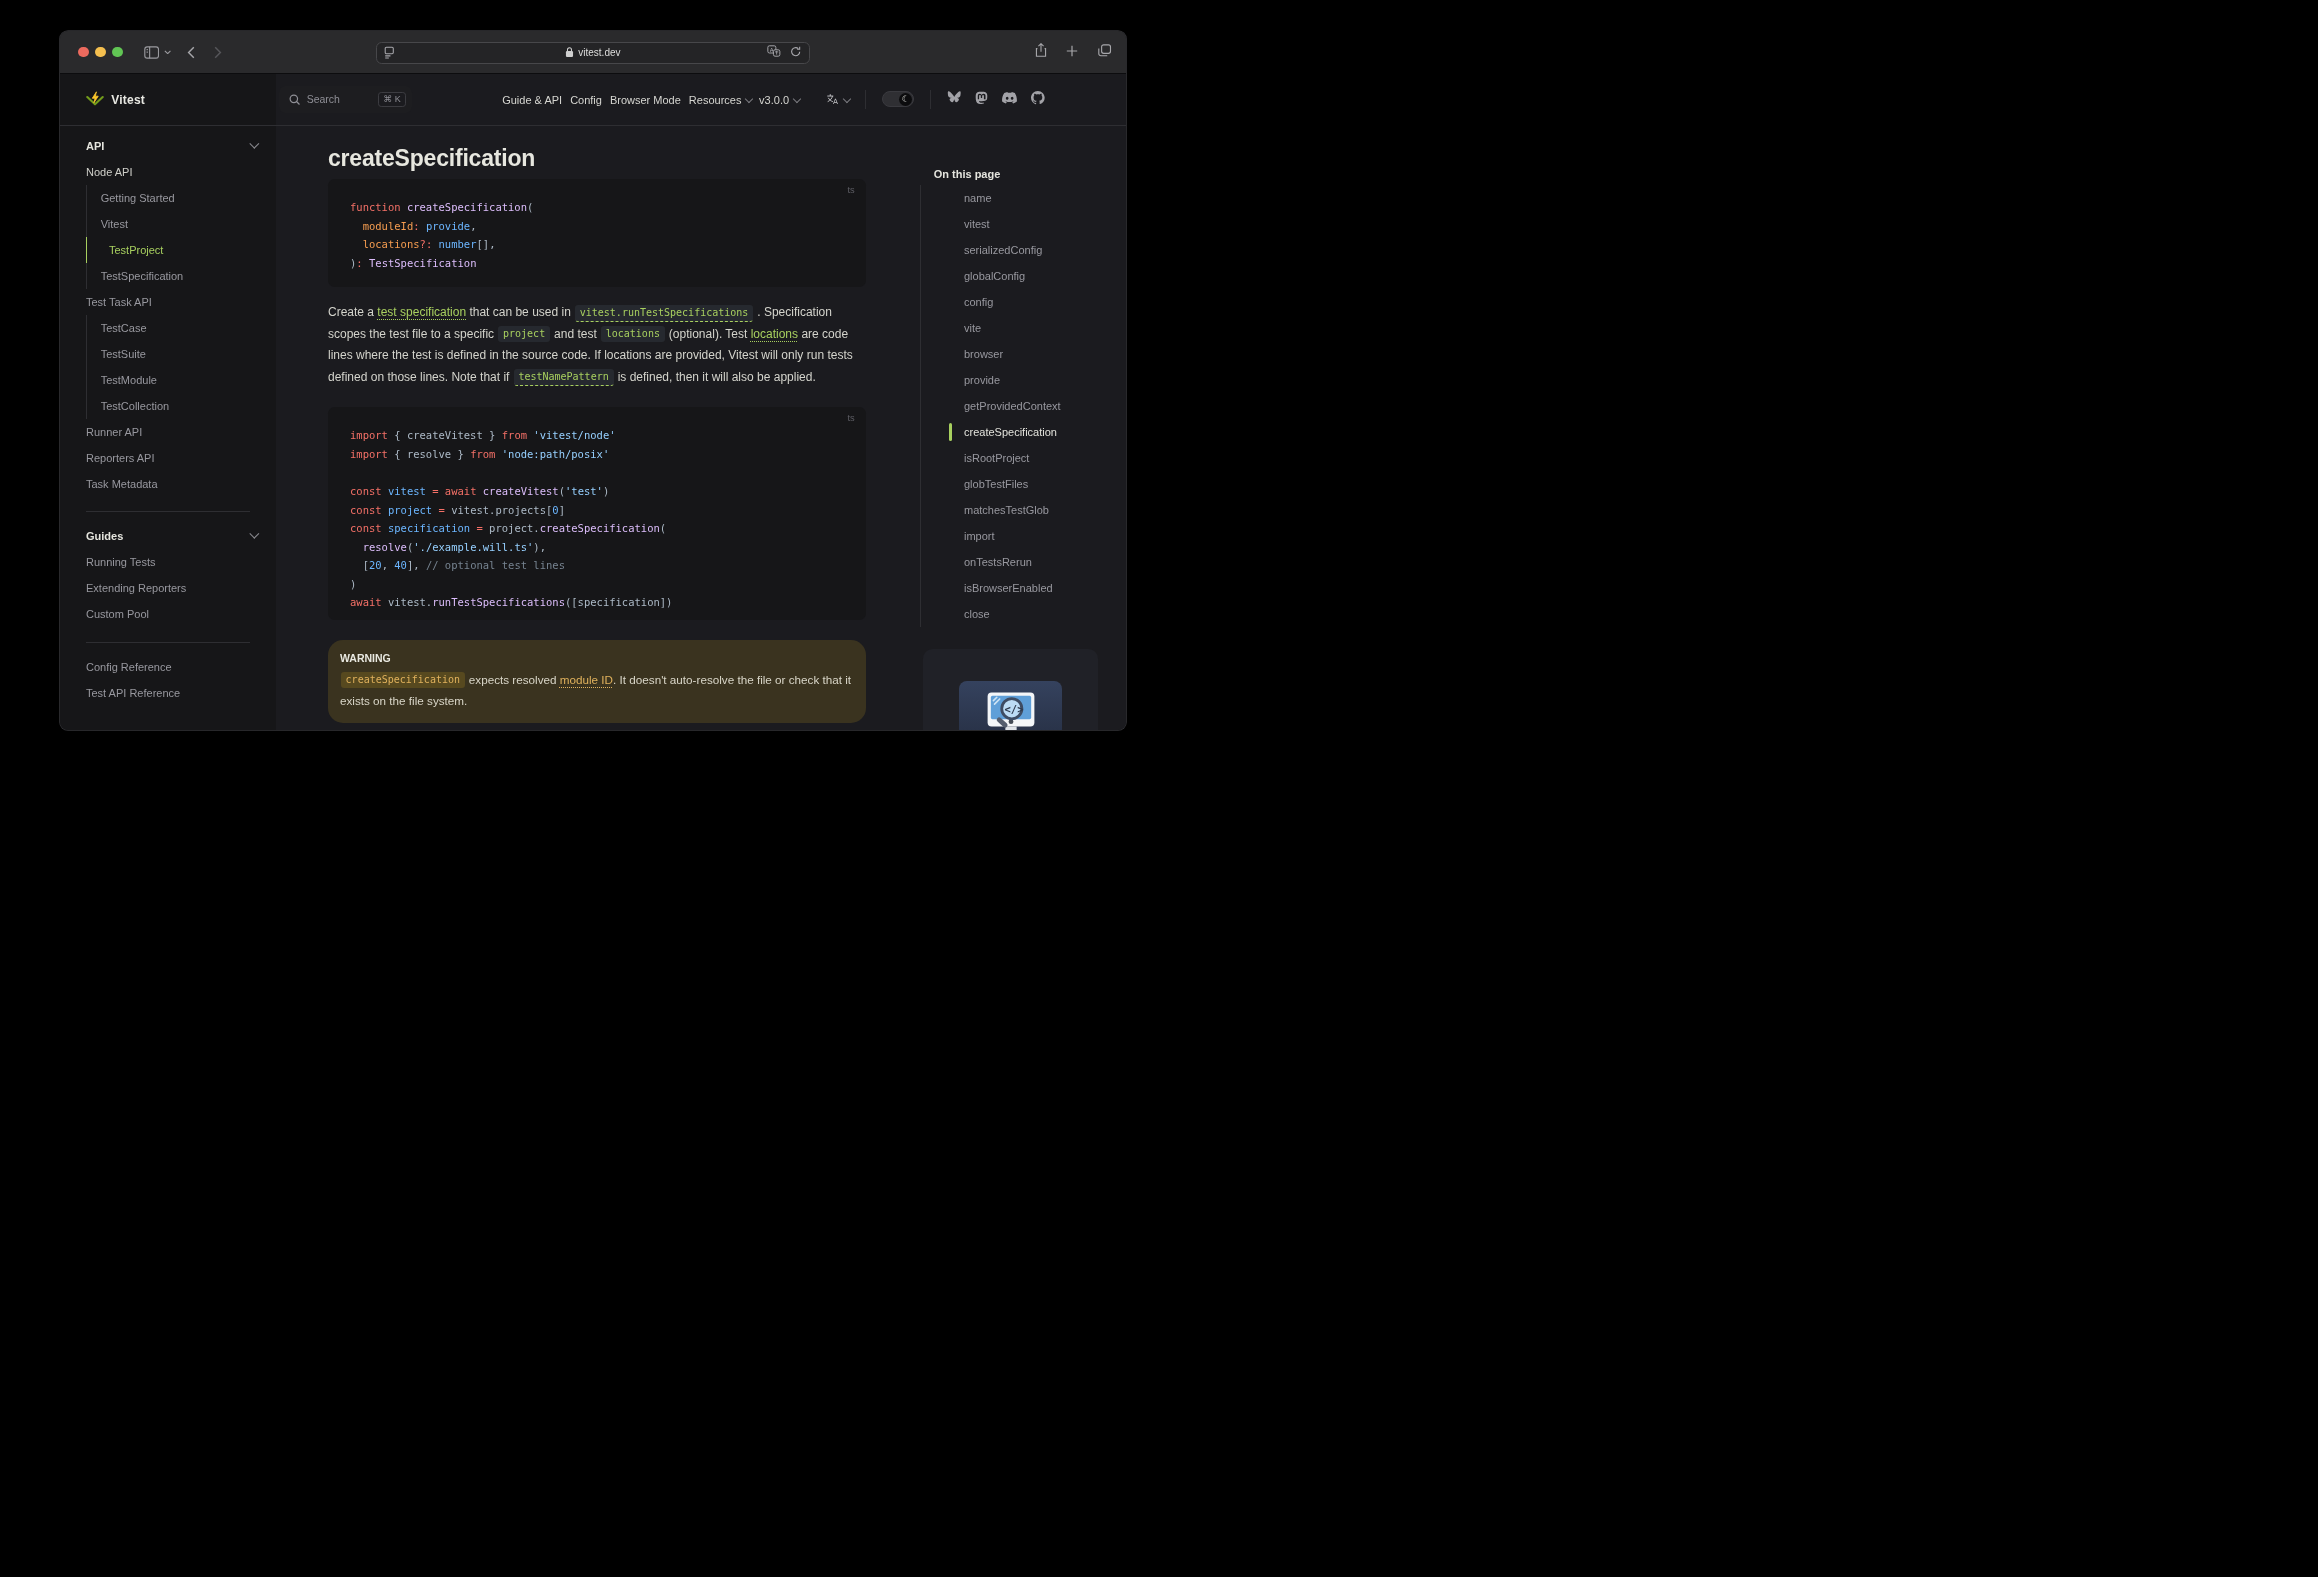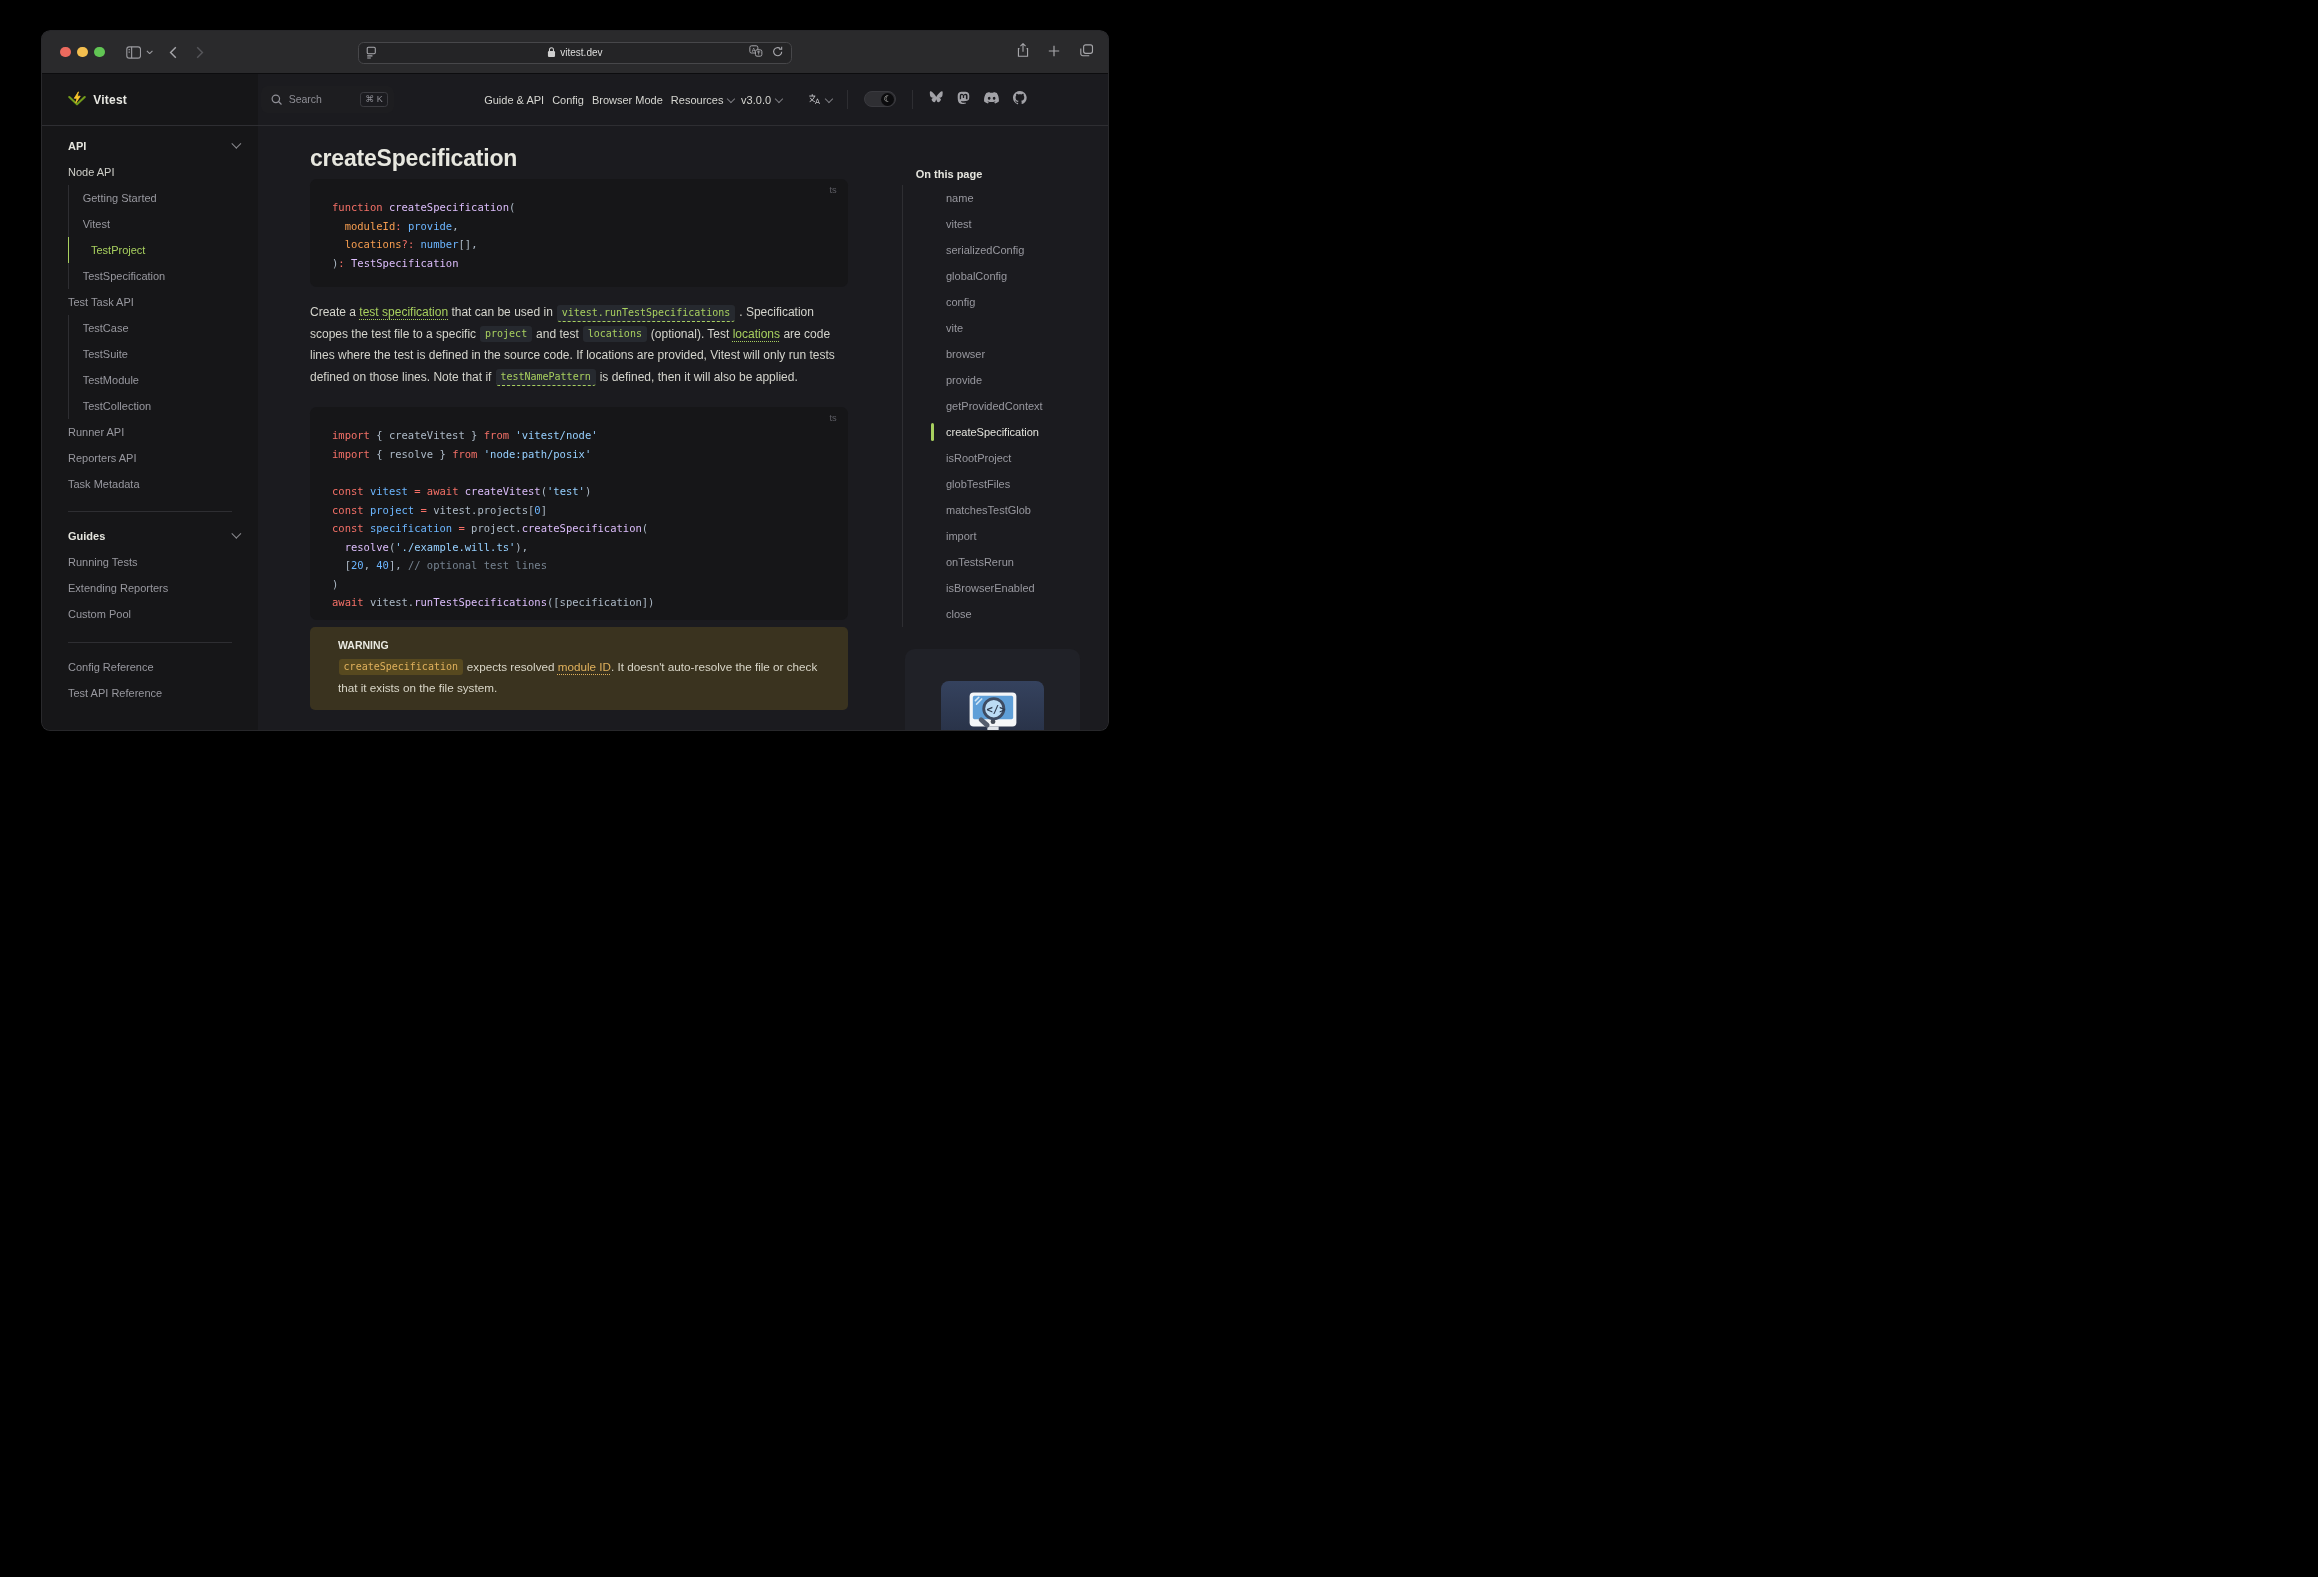--- a/index.html
+++ b/index.html
@@ -7,21 +7,21 @@
     --text-1:#dfdfd6; --text-2:#98989f; --text-3:#6d6d74;
     --brand-green:#a8d05f;
     --code-keyword:#f47067; --code-string:#96d0ff; --code-function:#dcbdfb;
     --code-constant:#6cb6ff; --code-param:#f69d50; --code-comment:#768390; --code-plain:#adbac7;
     --warning-bg:#3a331f; --warning-code:#e0b15c;
   }
   *{margin:0;padding:0;box-sizing:border-box;}
   html,body{width:1159px;height:789px;overflow:hidden;}
   body{background:#000;font-family:"Liberation Sans","DejaVu Sans",sans-serif;-webkit-font-smoothing:antialiased;}
 
-  .window{position:absolute;left:42px;top:31px;width:1066px;height:699px;background:var(--bg);
+  .window{position:absolute;left:60px;top:31px;width:1066px;height:699px;background:var(--bg);
     border-radius:8px;overflow:hidden;box-shadow:0 0 0 0.8px #343438;}
 
   
   .chrome{position:relative;height:43px;background:#2a2a2c;border-bottom:0.8px solid #0c0c0e;display:flex;align-items:center;}
   .traffic{display:flex;gap:6.5px;margin-left:18px;}
   .light{width:10.5px;height:10.5px;border-radius:50%;}
   .chrome-icons{display:flex;align-items:center;margin-left:21px;gap:5.7px;color:#9a9a9f;}
   .chr-btn{display:flex;align-items:center;justify-content:center;}
   .url-bar{position:absolute;left:50%;top:10.5px;transform:translateX(-50%);width:434px;height:22px;
     background:#242426;border:0.8px solid #47474a;border-radius:5.7px;display:flex;align-items:center;}
@@ -69,21 +69,21 @@
   .tk-k{color:var(--code-keyword);} .tk-s{color:var(--code-string);} .tk-fn{color:var(--code-function);}
   .tk-v{color:var(--code-constant);} .tk-n{color:var(--code-constant);} .tk-t{color:var(--code-constant);}
   .tk-prm{color:var(--code-param);} .tk-c{color:var(--code-comment);} .tk-pl{color:var(--code-plain);}
 
   .paragraph{margin-top:15px;font-size:12px;line-height:21.5px;color:#d4d4cc;}
   .run-link{color:var(--brand-green);text-decoration:underline dotted;text-underline-offset:3.2px;text-decoration-thickness:0.8px;cursor:pointer;}
   .run-code{font-family:"DejaVu Sans Mono",monospace;font-size:10px;background:#65758529;color:var(--brand-green);
     border-radius:3.2px;padding:2.4px 4.8px;margin:0 0.8px;}
   .run-code-link{border-bottom:0.8px dashed var(--brand-green);cursor:pointer;}
 
-  .warning{margin-top:7px;background:var(--warning-bg);border-radius:5px;padding:12px 28px;}
+  .warning{margin-top:20px;background:var(--warning-bg);border-radius:15px;padding:12px 12px;}
   .warning-title{font-size:10.5px;font-weight:700;color:#e9e9e1;}
   .warning-text{margin-top:5.7px;font-size:11.7px;line-height:20px;color:#d9d6c8;}
   .warning .run-code{color:var(--warning-code);background:#57491f;}
   .warning .run-link{color:var(--warning-code);}
 
   
   .toc{position:absolute;left:644px;top:42px;width:194px;}
   .toc-title{font-size:11px;font-weight:700;color:#e5e5de;margin-left:13.7px;margin-bottom:4.8px;}
   .toc-list{list-style:none;border-left:0.8px solid var(--divider);padding-left:30px;}
   .toc-item{height:26px;line-height:26px;padding-left:13px;font-size:11px;color:var(--text-2);position:relative;cursor:pointer;}

